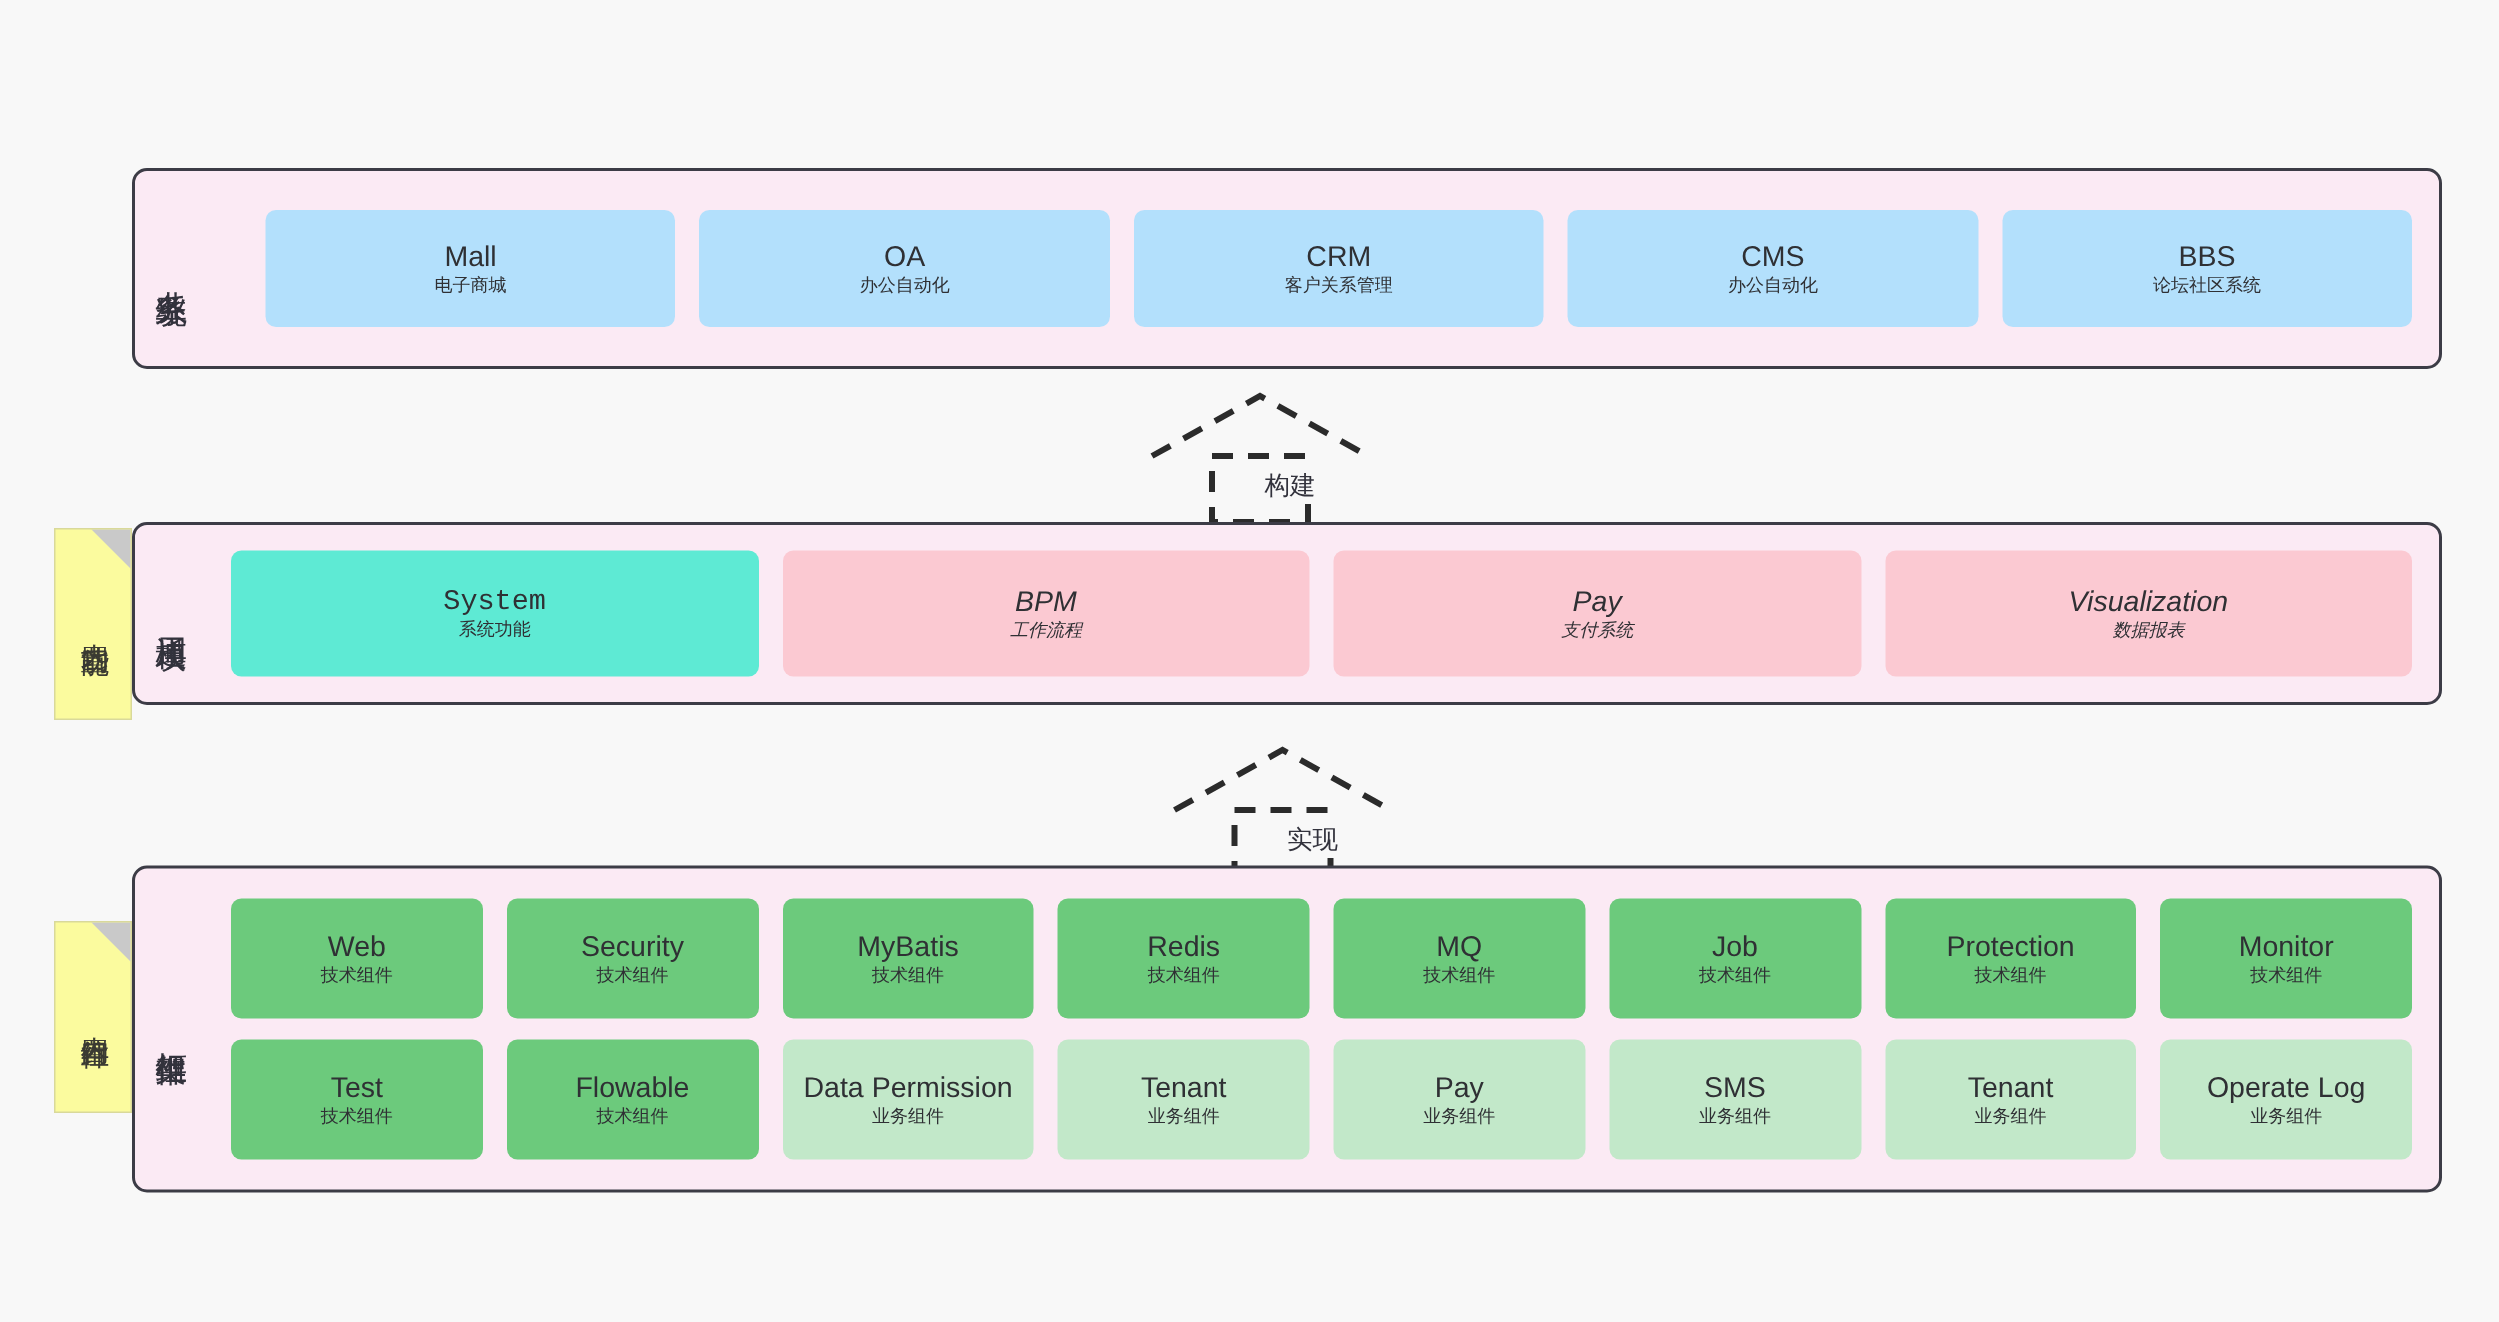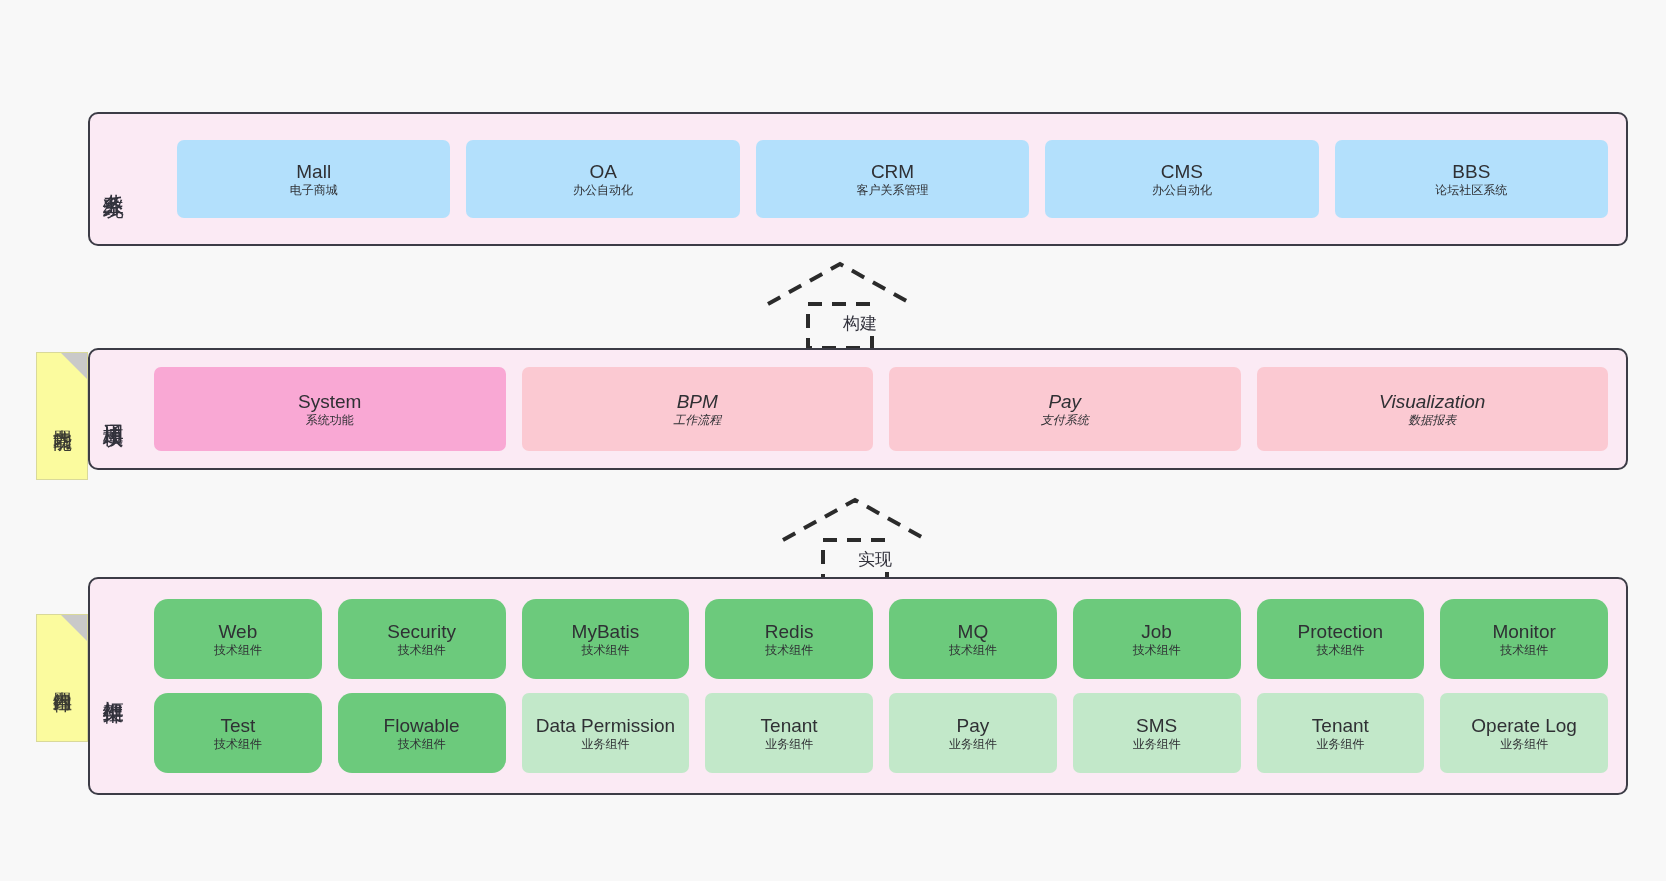--- a/index.html
+++ b/index.html
@@ -64,23 +64,23 @@
     justify-content: center;
     text-align: center;
     color: #2f3034;
     line-height: 1.22;
     padding: 4px 6px;
     user-select: none;
   }
   .card .en  { font-size: 19px; }
   .card .cn  { font-size: 12px; }
   .card.blue       { background: #b3e0fc; }
-  .card.red        { background: #f9a8d4; }
+  .card.red        { background: #5eead4; font-family: Liberation Mono, monospace; }
   .card.pink       { background: #fbc9d2; font-style: italic; }
-  .card.green      { background: #6cca7c; border-radius: 14px; }
+  .card.green      { background: #6cca7c; }
   .card.lightgreen { background: #c2e8c9; }
 
   #layer-business .card { height: 78px; }
   #layer-common   .card { height: 84px; }
   #layer-frame    .card { height: 80px; }
 
   
   .note {
     position: absolute;
     background: #fbfb9e;

